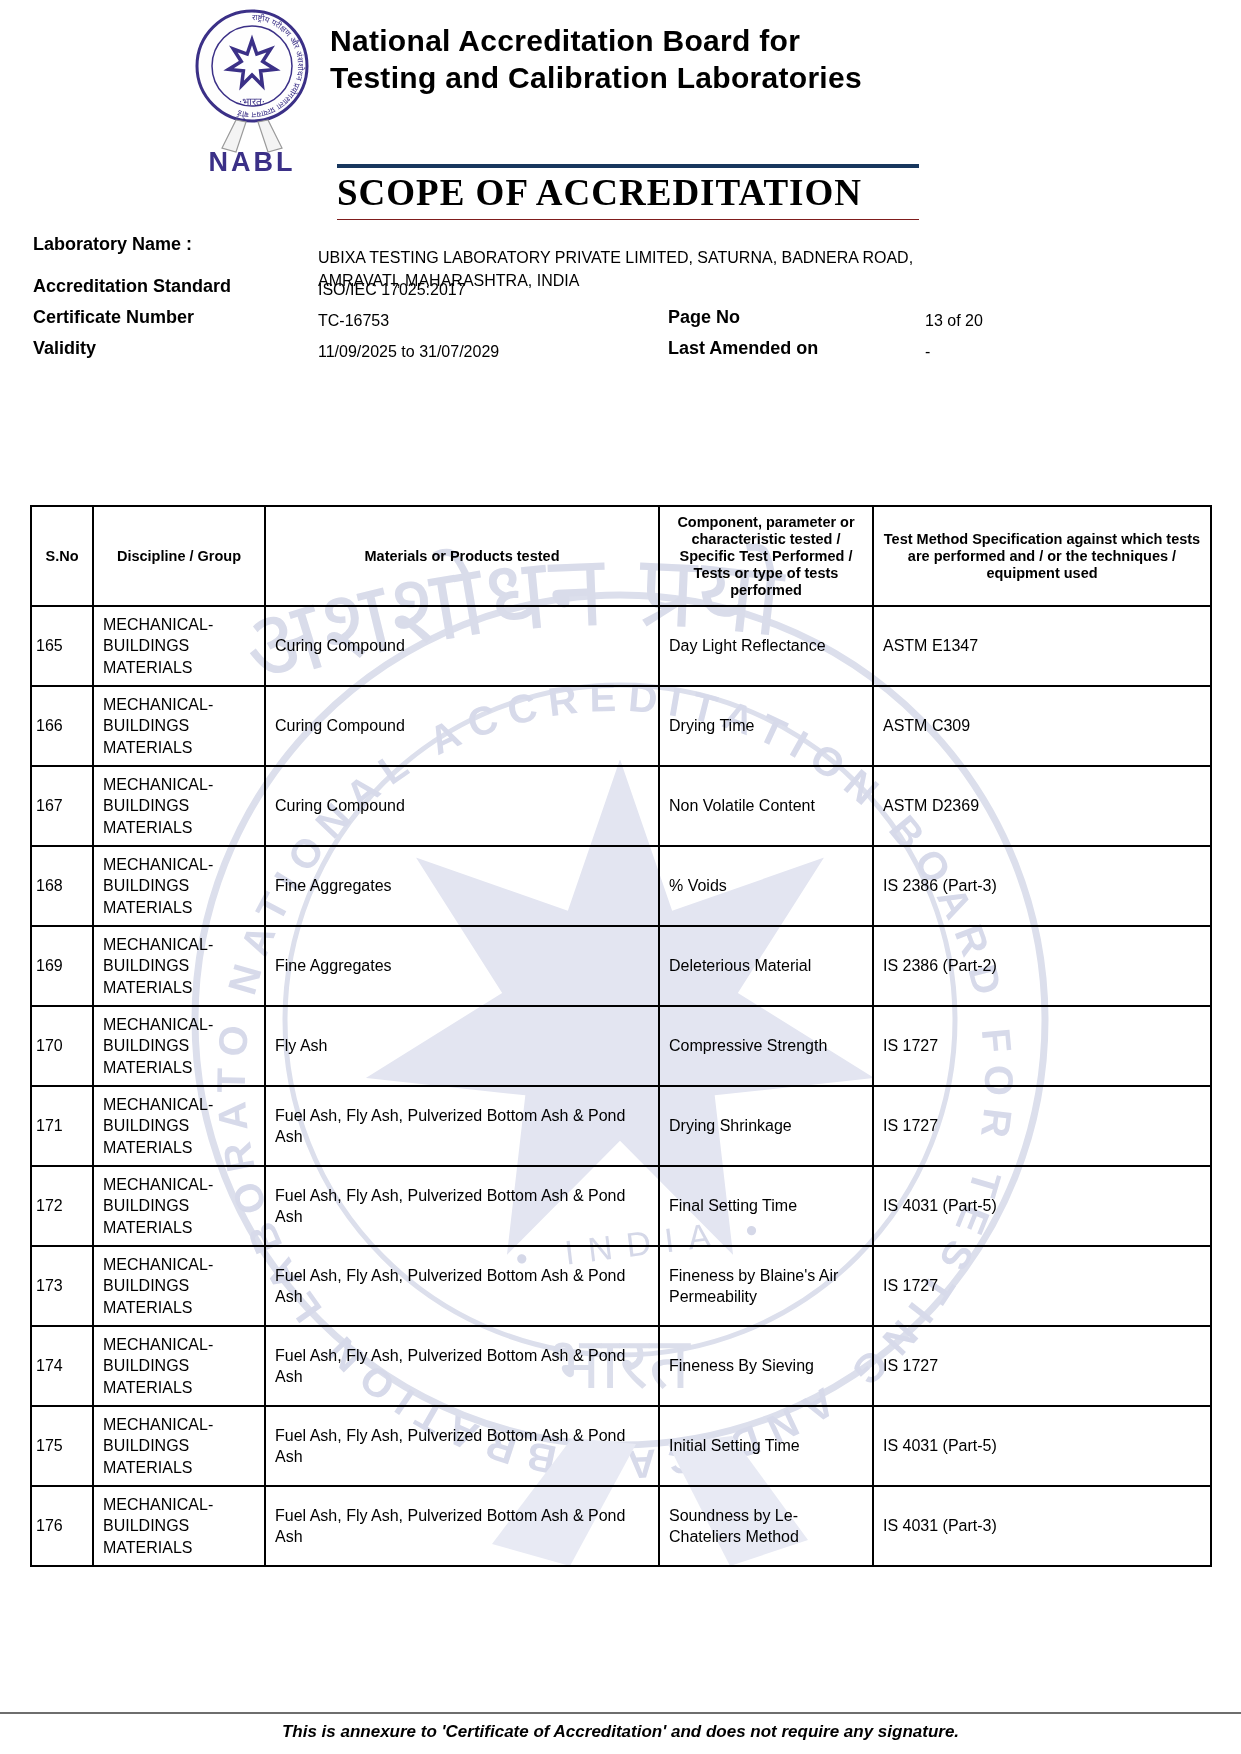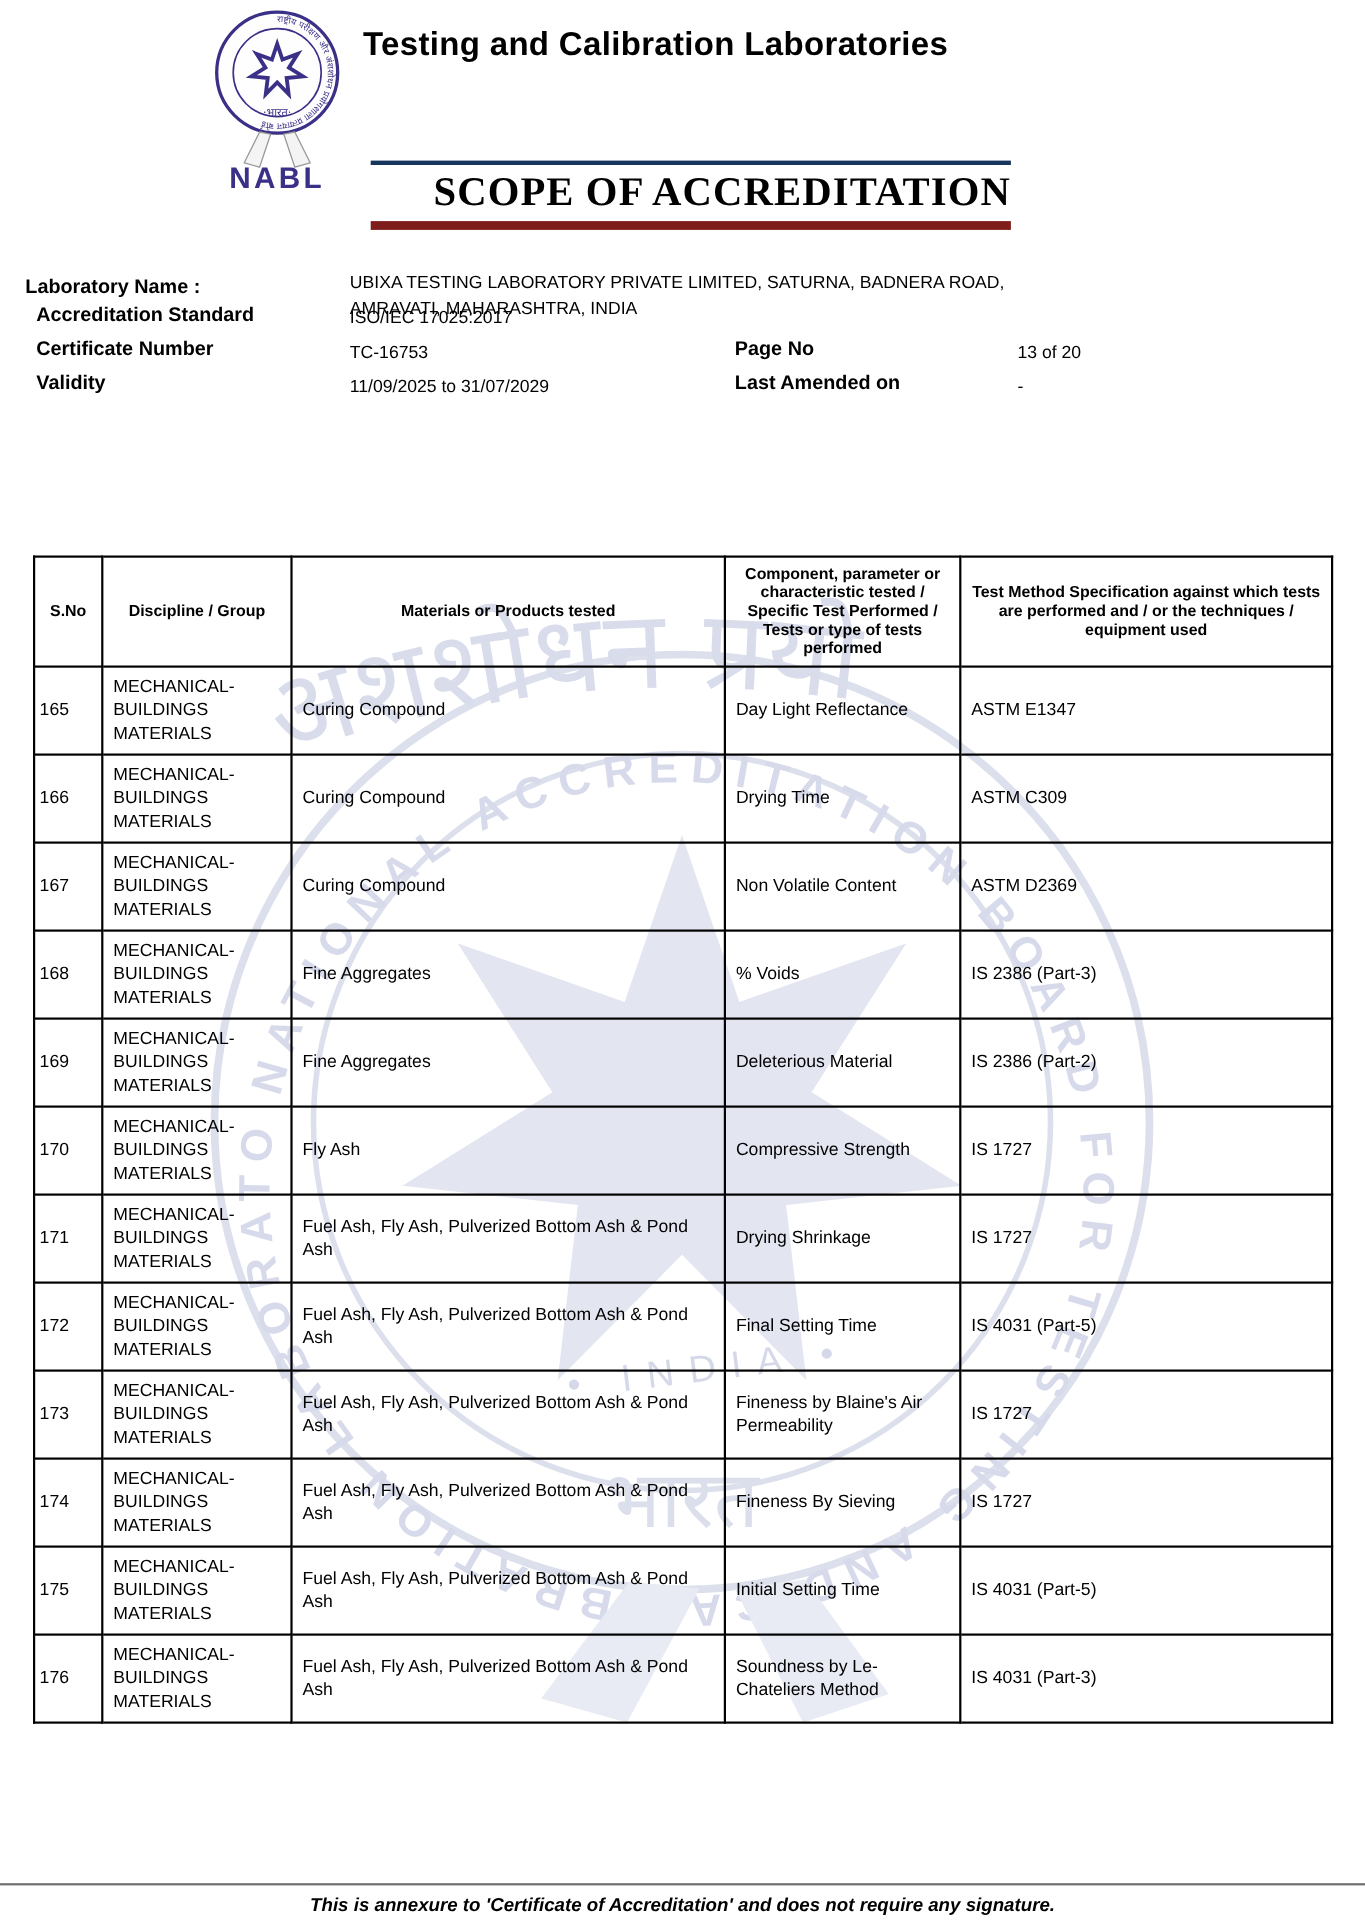--- a/index.html
+++ b/index.html
@@ -2,22 +2,22 @@
 <html><head>
 <meta charset="utf-8">
 <style>
   html,body{margin:0;padding:0;background:#ffffff;}
   .page{position:relative;width:1241px;height:1754px;background:#fff;overflow:hidden;
         font-family:"Liberation Sans",sans-serif;color:#000;}
   
   .ilac-logo{position:absolute;left:44px;top:14px;}
   .nabl-logo{position:absolute;left:192px;top:6px;}
   .org-title{position:absolute;left:330px;top:22px;font-size:30px;font-weight:bold;line-height:37px;letter-spacing:.3px;}
-  .scope-banner{position:absolute;left:337px;top:146px;width:582px;text-align:right;
-        border-top:4px solid #17365d;border-bottom:8px solid #7f1d1d;padding:3px 0 5px 0;}
+  .scope-banner{position:absolute;left:337px;top:164px;width:582px;text-align:left;
+        border-top:4px solid #17365d;border-bottom:1px solid #7f1d1d;padding:3px 0 5px 0;}
   .scope-banner span{font-family:"Liberation Serif",serif;font-weight:bold;font-size:37px;letter-spacing:1px;}
   
   .lbl{position:absolute;font-weight:bold;font-size:18px;}
   .val{position:absolute;font-size:16px;line-height:23px;}
   .lab-name-val{width:600px;margin-top:18px;}
   
   .scope-table{position:absolute;left:30px;top:505px;width:1180px;border-collapse:collapse;
         background:transparent;z-index:2;table-layout:fixed;}
   .scope-table col.c-sno{width:62px;} .scope-table col.c-disc{width:172px;}
   .scope-table col.c-mat{width:394px;} .scope-table col.c-comp{width:214px;}
@@ -70,28 +70,29 @@
       <text class="dev" font-size="8" fill="#3b3087"><textPath href="#nabl-ring">राष्ट्रीय परीक्षण और अंशशोधन प्रयोगशाला प्रत्यायन बोर्ड</textPath></text>
       <polygon points="60,34 64.8,48.1 78.7,43 70.7,55.5 83.4,63.4 68.6,64.9 70.4,79.6 60,69 49.6,79.6 51.4,64.9 36.6,63.4 49.3,55.5 41.3,43 55.2,48.1" fill="#ffffff" stroke="#3b3087" stroke-width="3.5"></polygon>
       <text class="dev" x="60" y="99" text-anchor="middle" font-size="10" fill="#3b3087">·भारत·</text>
       <polygon points="44,114 54,116 44,146 30,142" fill="#f4f4f4" stroke="#9a9a9a" stroke-width="1.2"></polygon>
       <polygon points="76,114 66,116 76,146 90,142" fill="#f4f4f4" stroke="#9a9a9a" stroke-width="1.2"></polygon>
       <text x="60" y="165" text-anchor="middle" font-size="27" font-weight="bold" letter-spacing="3" fill="#3b3087" font-family="Liberation Sans, sans-serif">NABL</text>
     </svg>
   </div>
 
   <div class="org-title">
+    <div>National Accreditation Board for</div>
     <div>Testing and Calibration Laboratories</div>
   </div>
 
   <div class="scope-banner">
     <span>SCOPE OF ACCREDITATION</span>
   </div>
 
-  <div class="lbl" style="left:23px;top:234px;margin-top:16px;">Laboratory Name :</div>
+  <div class="lbl" style="left:33px;top:234px;">Laboratory Name :</div>
   <div class="val lab-name-val" style="left:318px;top:228px;">UBIXA TESTING LABORATORY PRIVATE LIMITED, SATURNA, BADNERA ROAD, AMRAVATI, MAHARASHTRA, INDIA</div>
 
   <div class="lbl" style="left:33px;top:276px;">Accreditation Standard</div>
   <div class="val" style="left:318px;top:278px;">ISO/IEC 17025:2017</div>
 
   <div class="lbl" style="left:33px;top:307px;">Certificate Number</div>
   <div class="val" style="left:318px;top:309px;">TC-16753</div>
   <div class="lbl" style="left:668px;top:307px;">Page No</div>
   <div class="val" style="left:925px;top:309px;">13 of 20</div>
 

